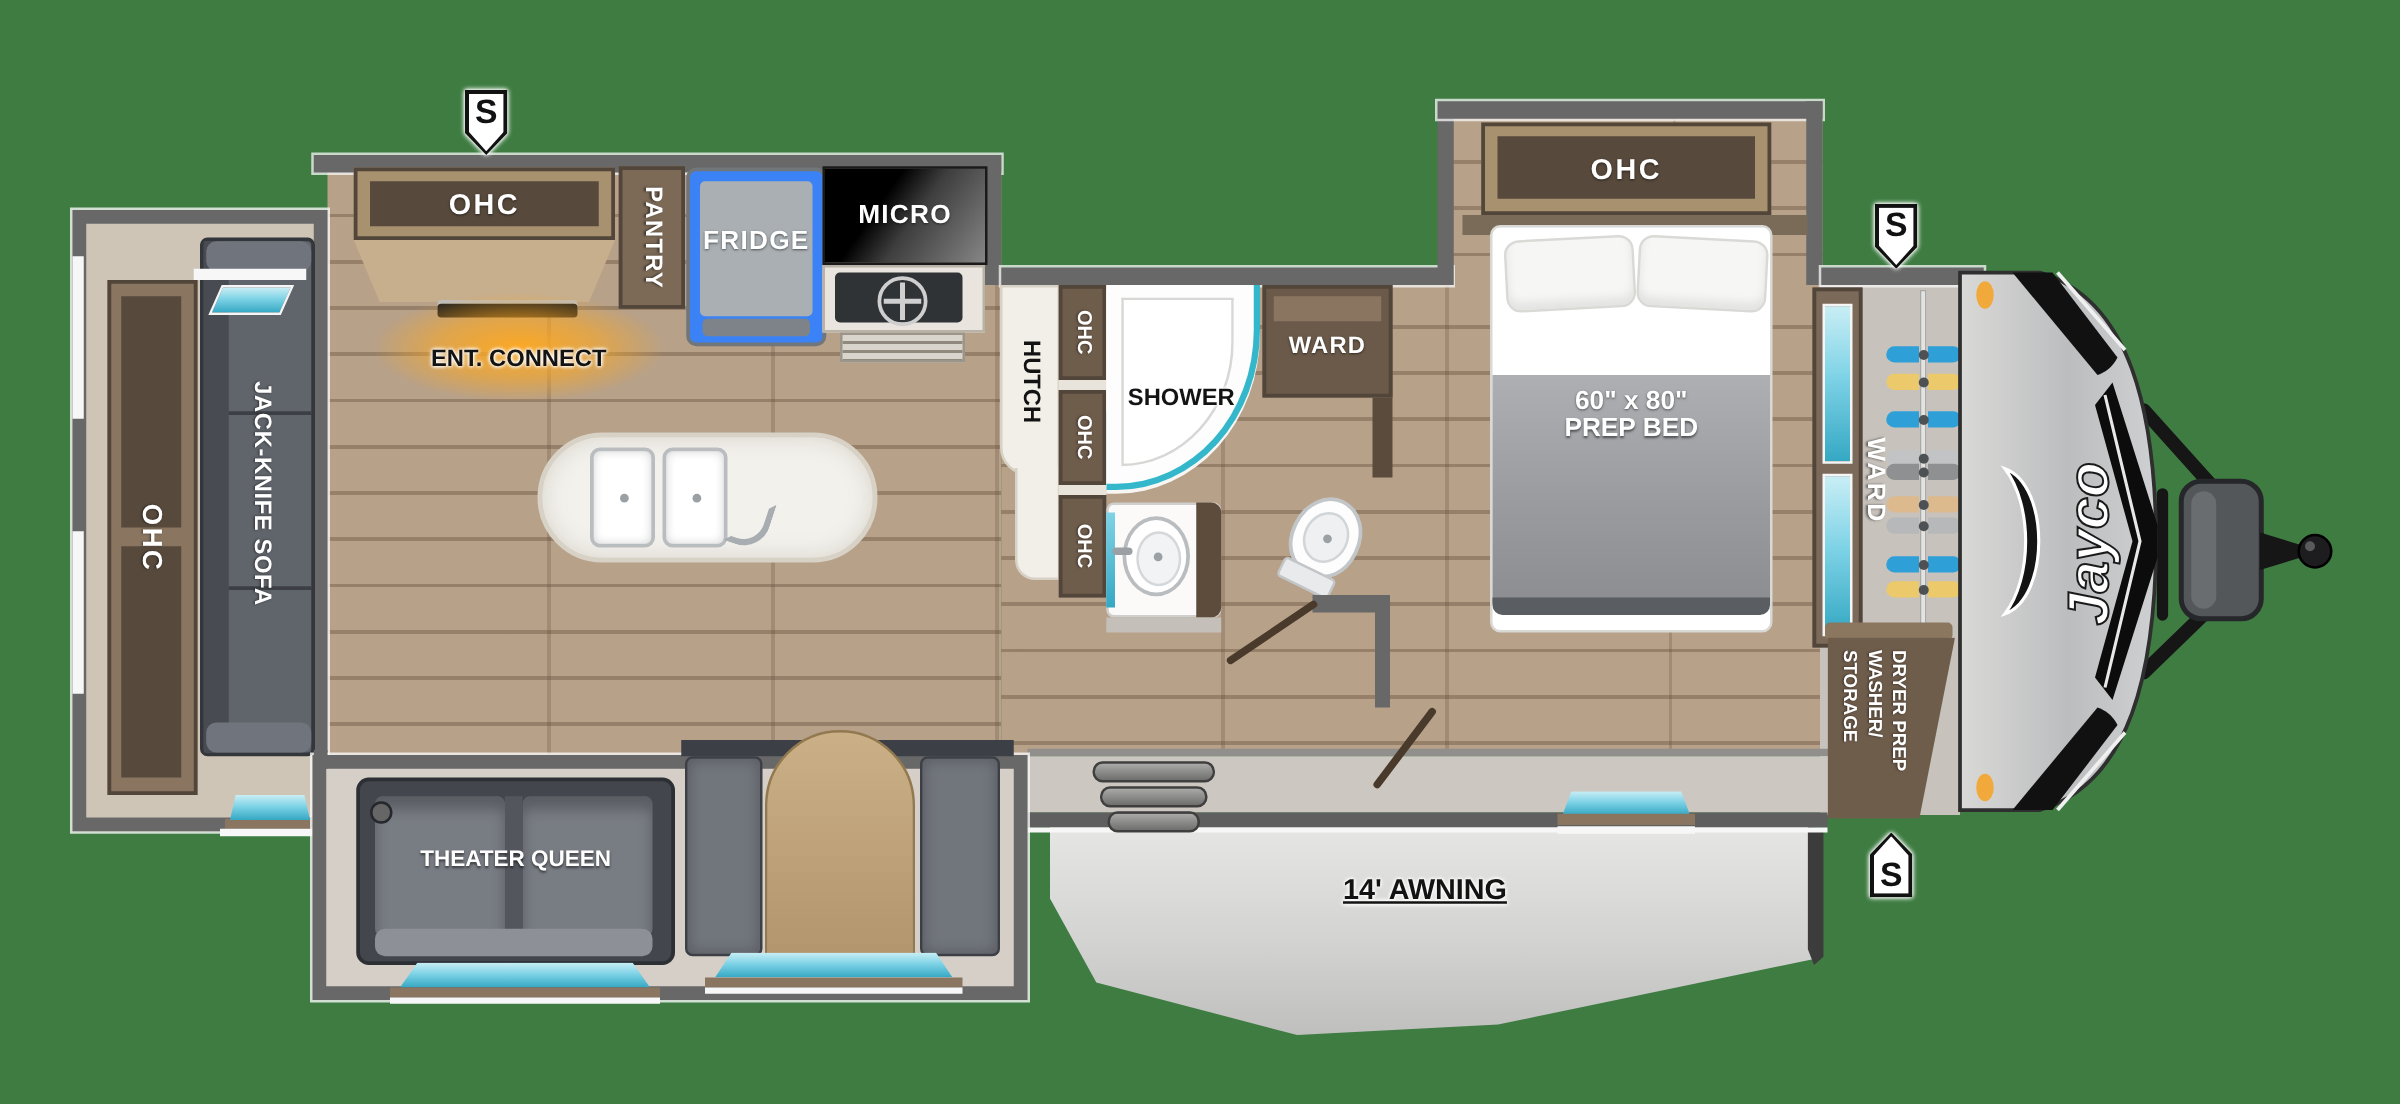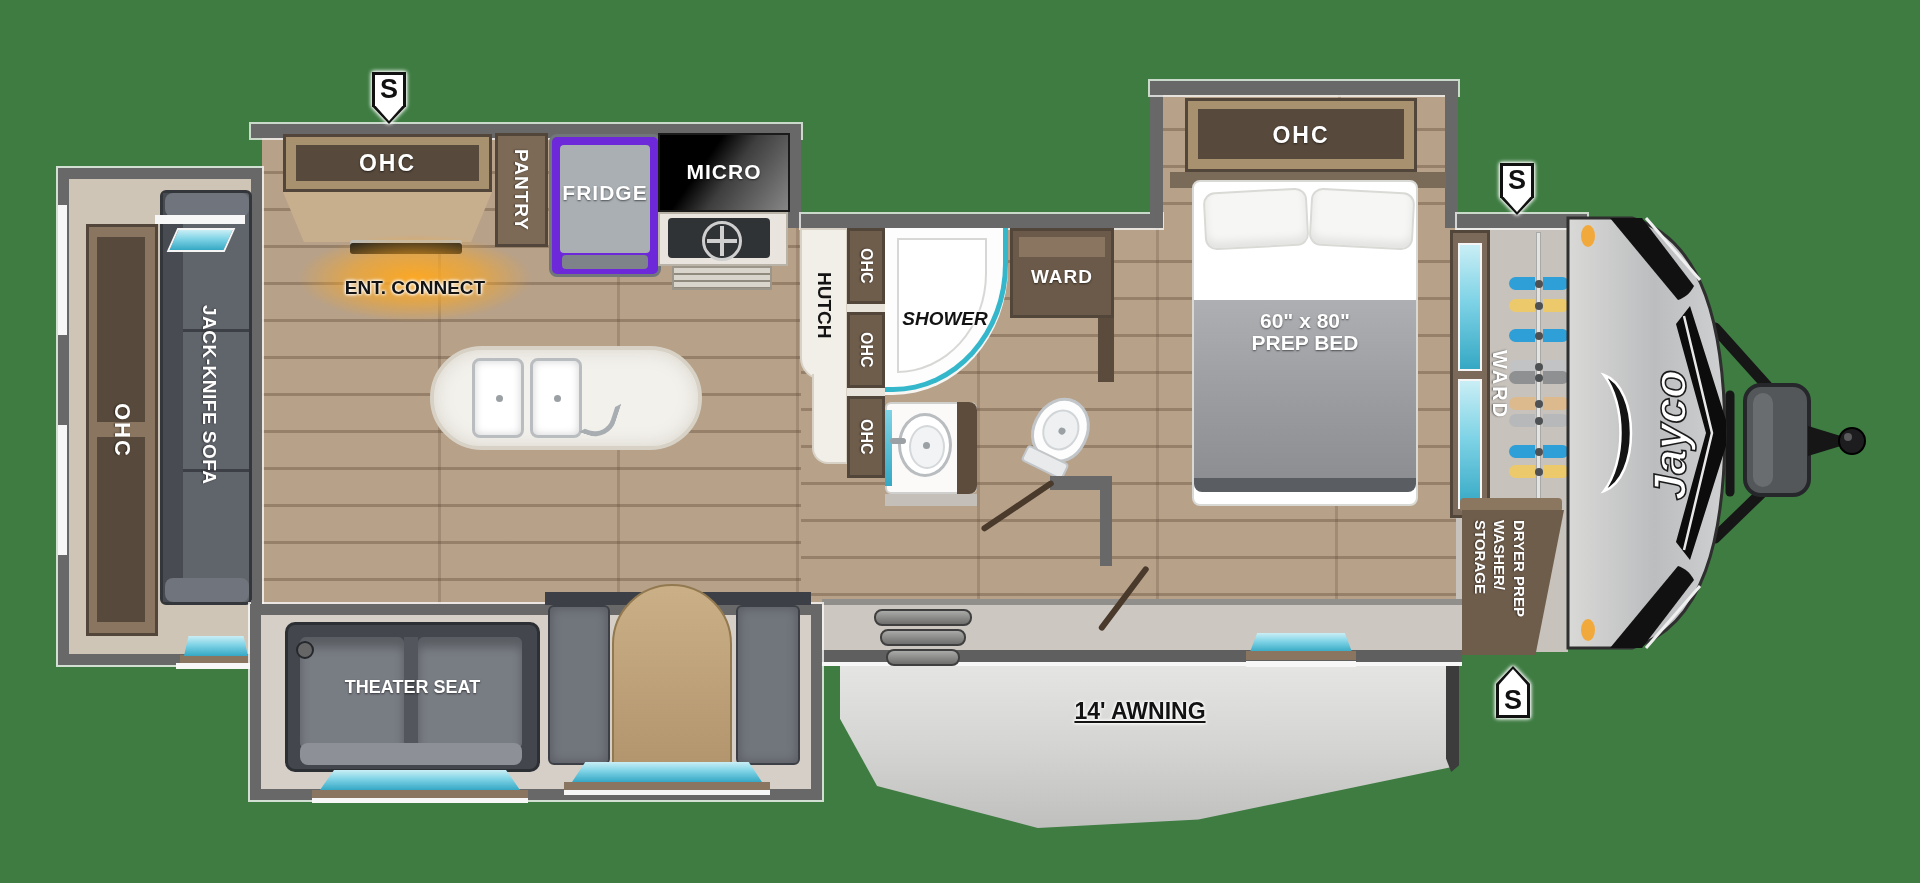--- a/index.html
+++ b/index.html
@@ -90,21 +90,21 @@
 
   <div class="abs" style="left:250px;top:604px;width:572px;height:196px;border:11px solid #686868;background:#d5cfc7;box-sizing:border-box;box-shadow:0 0 0 2px rgba(248,248,248,.8);"></div>
 
   <div class="abs" style="left:285px;top:622px;width:255px;height:150px;background:#43474d;border:3px solid #2c2f34;border-radius:10px;box-sizing:border-box;">
     <div class="abs" style="left:12px;top:12px;width:104px;height:112px;background:#787c83;border-radius:6px;box-shadow:inset 0 10px 10px rgba(0,0,0,.25);"></div>
     <div class="abs" style="left:130px;top:12px;width:104px;height:112px;background:#787c83;border-radius:6px;box-shadow:inset 0 10px 10px rgba(0,0,0,.25);"></div>
     <div class="abs" style="left:116px;top:12px;width:14px;height:112px;background:#53575d;"></div>
     <div class="abs" style="left:12px;top:118px;width:222px;height:22px;background:#8d9097;border-radius:8px;"></div>
     <div class="abs" style="left:8px;top:16px;width:14px;height:14px;border:2px solid #25282c;border-radius:50%;background:#666;"></div>
   </div>
-  <div class="abs lbl" style="left:310px;top:678px;width:205px;text-align:center;font-size:18px;">THEATER SEAT</div>
+  <div class="abs lbl" style="left:310px;top:678px;width:205px;text-align:center;font-size:18px;">THEATER QUEEN</div>
   <div class="abs sill" style="left:312px;top:790px;width:216px;height:8px;"></div>
   <div class="abs teal tealtrap" style="left:320px;top:770px;width:200px;height:20px;"></div>
   <div class="abs wstrip" style="left:312px;top:798px;width:216px;height:5px;"></div>
 
   <div class="abs" style="left:545px;top:592px;width:266px;height:13px;background:#3c4046;"></div>
   <div class="abs" style="left:548px;top:605px;width:62px;height:160px;background:#71757c;border:2px solid #3c4046;border-radius:6px;box-sizing:border-box;box-shadow:inset 0 0 12px rgba(0,0,0,.25);"></div>
   <div class="abs" style="left:736px;top:605px;width:64px;height:160px;background:#71757c;border:2px solid #3c4046;border-radius:6px;box-sizing:border-box;box-shadow:inset 0 0 12px rgba(0,0,0,.25);"></div>
   <div class="abs" style="left:612px;top:584px;width:120px;height:186px;background:linear-gradient(180deg,#cbb087,#b2946d);
               border:2px solid #93794f;border-radius:60px 60px 8px 8px;box-sizing:border-box;"></div>
   <div class="abs sill" style="left:564px;top:782px;width:206px;height:8px;"></div>
@@ -124,21 +124,21 @@
     <div class="abs recess" style="left:10px;top:8px;width:183px;height:36px;"></div>
     <div class="abs lbl ctr" style="left:0;top:0;width:100%;height:100%;font-size:23px;letter-spacing:2px;">OHC</div>
   </div>
   <div class="abs" style="left:283px;top:192px;width:209px;height:50px;background:#c7ae8d;clip-path:polygon(0 0,100% 0,90% 100%,10% 100%);"></div>
   <div class="abs" style="left:350px;top:243px;width:112px;height:11px;background:#23221f;border-radius:3px;box-shadow:0 -3px 0 #bdbdbb;"></div>
   <div class="abs" style="left:300px;top:235px;width:230px;height:86px;background:radial-gradient(ellipse at center,rgba(255,168,30,.95) 0%,rgba(255,168,30,.55) 40%,rgba(255,168,30,0) 72%);"></div>
   <div class="abs dk" style="left:330px;top:277px;width:170px;text-align:center;font-size:19px;">ENT. CONNECT</div>
   <div class="abs cab" style="left:495px;top:133px;width:53px;height:114px;background:#7c6a57;">
     <div class="abs lbl vtext ctr" style="left:0;top:0;width:100%;height:100%;font-size:19px;letter-spacing:1px;">PANTRY</div>
   </div>
-  <div class="abs" style="left:549px;top:134px;width:112px;height:143px;background:#6d28d9;border:3px solid #70767a;border-radius:8px;box-sizing:border-box;">
+  <div class="abs" style="left:549px;top:134px;width:112px;height:143px;background:#3b82f6;border:3px solid #70767a;border-radius:8px;box-sizing:border-box;">
     <div class="abs" style="left:8px;top:8px;width:90px;height:108px;background:#a9afb3;border-radius:4px;"></div>
     <div class="abs" style="left:10px;top:118px;width:86px;height:14px;background:#7d8388;border-radius:4px;"></div>
     <div class="abs lbl ctr" style="left:0;top:36px;width:100%;height:40px;font-size:21px;letter-spacing:1px;">FRIDGE</div>
   </div>
   <div class="abs" style="left:658px;top:133px;width:132px;height:79px;background:linear-gradient(125deg,#000 35%,#3e3e3e 55%,#868686 100%);border:2px solid #1a1a1a;box-sizing:border-box;">
     <div class="abs lbl ctr" style="left:0;top:0;width:100%;height:100%;font-size:21px;letter-spacing:1px;">MICRO</div>
   </div>
   <div class="abs" style="left:658px;top:212px;width:130px;height:54px;background:#e9e5de;border:2px solid #b9b2a6;box-sizing:border-box;">
     <div class="abs" style="left:8px;top:4px;width:102px;height:40px;background:#2f3336;border-radius:4px;"></div>
     <div class="burner" style="left:42px;top:7px;"></div>
@@ -167,21 +167,21 @@
     </div>
     <div class="abs cab" style="left:0;top:168px;width:38px;height:82px;background:#6f5d4c;">
       <div class="abs lbl vtext ctr" style="left:0;top:0;width:100%;height:100%;font-size:16px;">OHC</div>
     </div>
   </div>
 
   <div class="abs" style="left:885px;top:228px;width:123px;height:164px;background:#fdfdfd;border-right:5px solid #35b7cb;border-bottom:5px solid #35b7cb;
               border-bottom-right-radius:115px 128px;box-sizing:border-box;box-shadow:0 3px 0 rgba(255,255,255,.9);">
     <div class="abs" style="left:12px;top:10px;right:16px;bottom:14px;background:#fff;border:2px solid #d7d7d5;border-bottom-right-radius:95px 105px;"></div>
   </div>
-  <div class="abs dk" style="left:890px;top:308px;width:110px;text-align:center;font-size:19px;font-style:italic;">SHOWER</div>
+  <div class="abs dk" style="left:890px;top:308px;width:110px;text-align:center;font-size:19px;">SHOWER</div>
   <div class="abs cab" style="left:1010px;top:228px;width:104px;height:90px;background:#6b5a49;">
     <div class="abs" style="left:6px;top:6px;width:86px;height:20px;background:#8a7660;"></div>
     <div class="abs lbl ctr" style="left:0;top:24px;width:100%;height:44px;font-size:19px;letter-spacing:1px;">WARD</div>
   </div>
   <div class="abs" style="left:1098px;top:318px;width:16px;height:64px;background:#5a4b3d;"></div>
 
   <div class="abs" style="left:885px;top:402px;width:92px;height:92px;background:#fbfaf8;border:2px solid #cfcfcd;border-radius:6px;box-sizing:border-box;"></div>
   <div class="abs" style="left:957px;top:402px;width:20px;height:92px;background:#5d4c3c;border-radius:0 8px 8px 0;"></div>
   <div class="abs" style="left:885px;top:410px;width:7px;height:76px;background:linear-gradient(180deg,#7fd3e6,#35a8c4);"></div>
   <div class="abs" style="left:898px;top:413px;width:54px;height:64px;background:#fff;border:3px solid #b9bdc0;border-radius:50%;box-sizing:border-box;">

